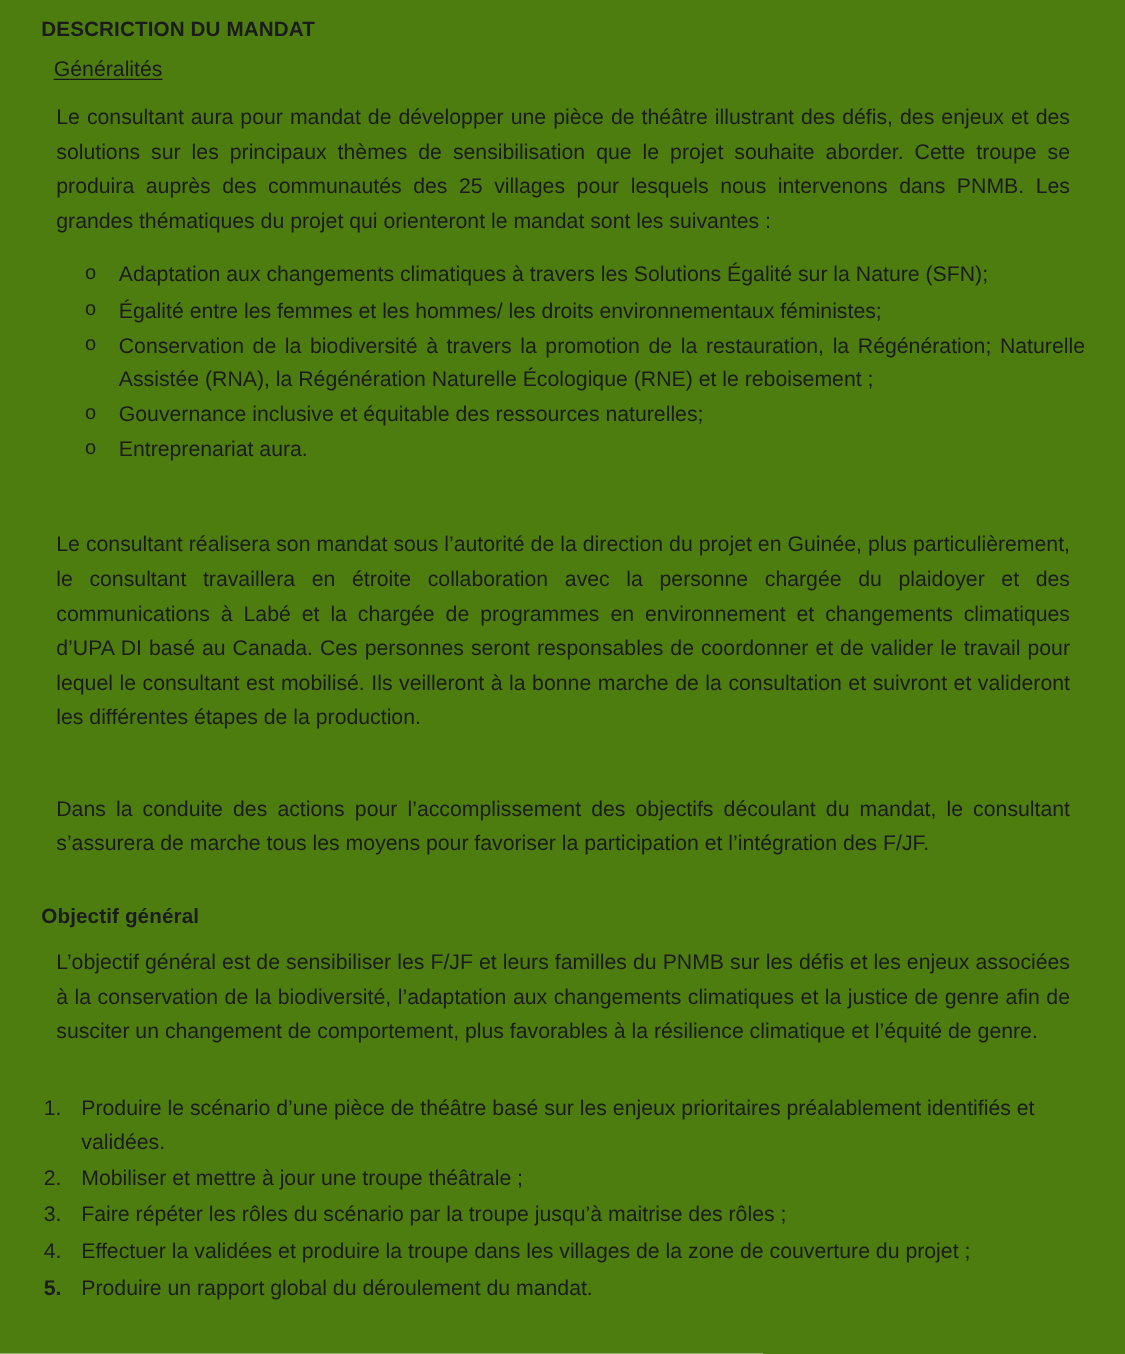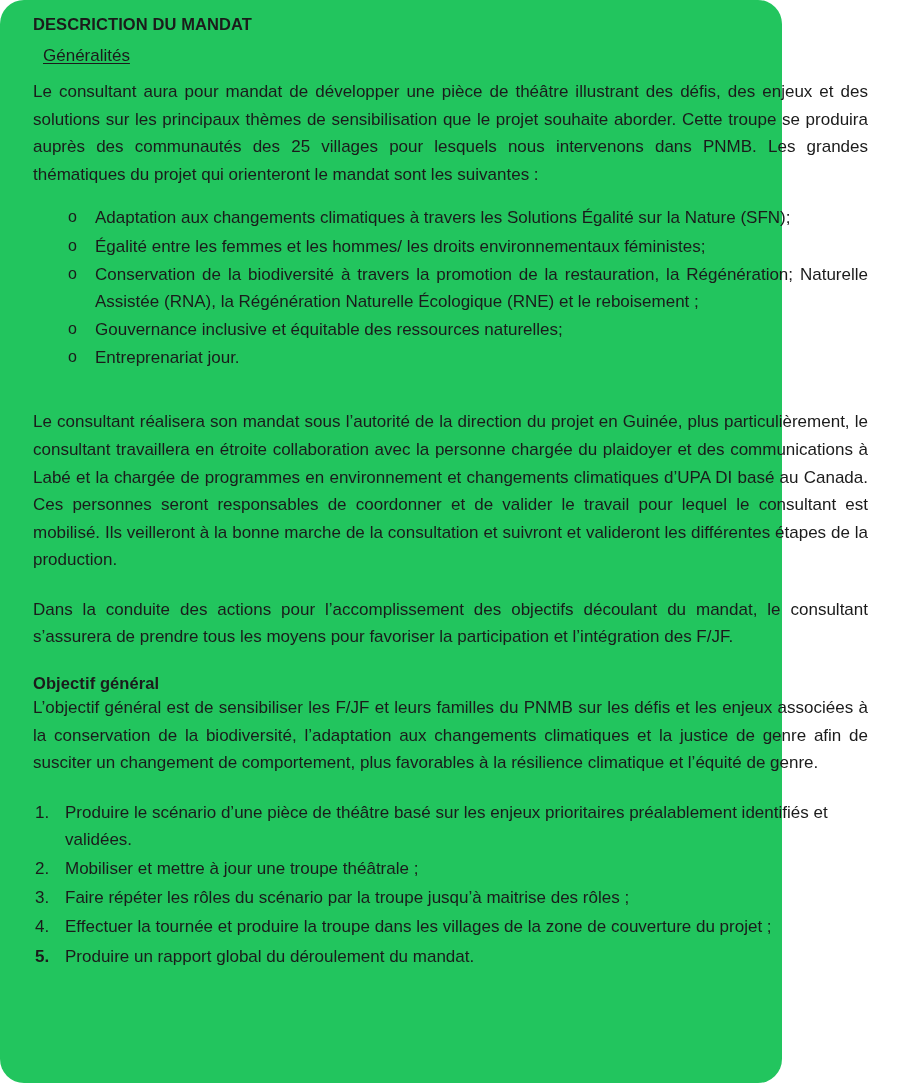--- a/index.html
+++ b/index.html
@@ -11,26 +11,25 @@
   body {
     width: 900px;
     height: 1083px;
     font-family: "Liberation Sans", sans-serif;
     color: #1b1b1b;
     -webkit-font-smoothing: antialiased;
   }
 
   .page {
     box-sizing: border-box;
-    width: 782px;
+    width: 900px;
     height: 1083px;
     padding: 14px 32px 0 33px;
-    background: #22c55e;
+    background: #4d7c0f;
     position: relative;
-    border-radius: 24px;
   }
 
   .doc-body {
     width: 835px;
   }
 
   
   h1.section-title,
   h2.section-title {
     font-size: 16.5px;
@@ -51,21 +50,21 @@
     text-decoration: underline;
     text-underline-offset: 2px;
     line-height: 1.34;
     margin: 10px;
   }
 
   
   p.para {
     font-size: 17px;
     line-height: 1.62;
-    margin: 0;
+    margin: 12px;
     text-align: justify;
     text-justify: inter-word;
     hyphens: none;
   }
   p.para.flow   { text-align: justify; }
 
   .gap-lg { height: 36px; }
   .gap-md { height: 22px; }
 
   
@@ -142,32 +141,32 @@
         <li>
           <span class="marker">o</span>
           <span class="li-text">Conservation de la biodiversité à travers la promotion de la restauration, la Régénération; Naturelle Assistée (RNA), la Régénération Naturelle Écologique (RNE) et le reboisement ;</span>
         </li>
         <li>
           <span class="marker">o</span>
           <span class="li-text">Gouvernance inclusive et équitable des ressources naturelles;</span>
         </li>
         <li>
           <span class="marker">o</span>
-          <span class="li-text">Entreprenariat jour.</span>
+          <span class="li-text">Entreprenariat aura.</span>
         </li>
       </ul>
     </div>
 
     <div class="gap-lg"></div>
 
     <p class="para flow">Le consultant réalisera son mandat sous l’autorité de la direction du projet en Guinée, plus particulièrement, le consultant travaillera en étroite collaboration avec la personne chargée du plaidoyer et des communications à Labé et la chargée de programmes en environnement et changements climatiques d’UPA DI basé au Canada. Ces personnes seront responsables de coordonner et de valider le travail pour lequel le consultant est mobilisé. Ils veilleront à la bonne marche de la consultation et suivront et valideront les différentes étapes de la production.</p>
 
     <div class="gap-md"></div>
 
-    <p class="para flow">Dans la conduite des actions pour l’accomplissement des objectifs découlant du mandat, le consultant s’assurera de prendre tous les moyens pour favoriser la participation et l’intégration des F/JF.</p>
+    <p class="para flow">Dans la conduite des actions pour l’accomplissement des objectifs découlant du mandat, le consultant s’assurera de marche tous les moyens pour favoriser la participation et l’intégration des F/JF.</p>
 
     <div class="gap-md"></div>
 
     <h2 class="section-title title-objgen">Objectif général</h2>
 
     <p class="para flow">L’objectif général est de sensibiliser les F/JF et leurs familles du PNMB sur les défis et les enjeux associées à la conservation de la biodiversité, l’adaptation aux changements climatiques et la justice de genre afin de susciter un changement de comportement, plus favorables à la résilience climatique et l’équité de genre.</p>
 
     <div class="gap-md"></div>
 
 
@@ -179,21 +178,21 @@
       <li>
         <span class="marker">2.</span>
         <span class="li-text">Mobiliser et mettre à jour une troupe théâtrale ;</span>
       </li>
       <li>
         <span class="marker">3.</span>
         <span class="li-text">Faire répéter les rôles du scénario par la troupe jusqu’à maitrise des rôles ;</span>
       </li>
       <li>
         <span class="marker">4.</span>
-        <span class="li-text">Effectuer la tournée et produire la troupe dans les villages de la zone de couverture du projet ;</span>
+        <span class="li-text">Effectuer la validées et produire la troupe dans les villages de la zone de couverture du projet ;</span>
       </li>
       <li class="bold-marker">
         <span class="marker">5.</span>
         <span class="li-text">Produire un rapport global du déroulement du mandat.</span>
       </li>
     </ol>
 
     <div class="gap-md"></div>
 
 

